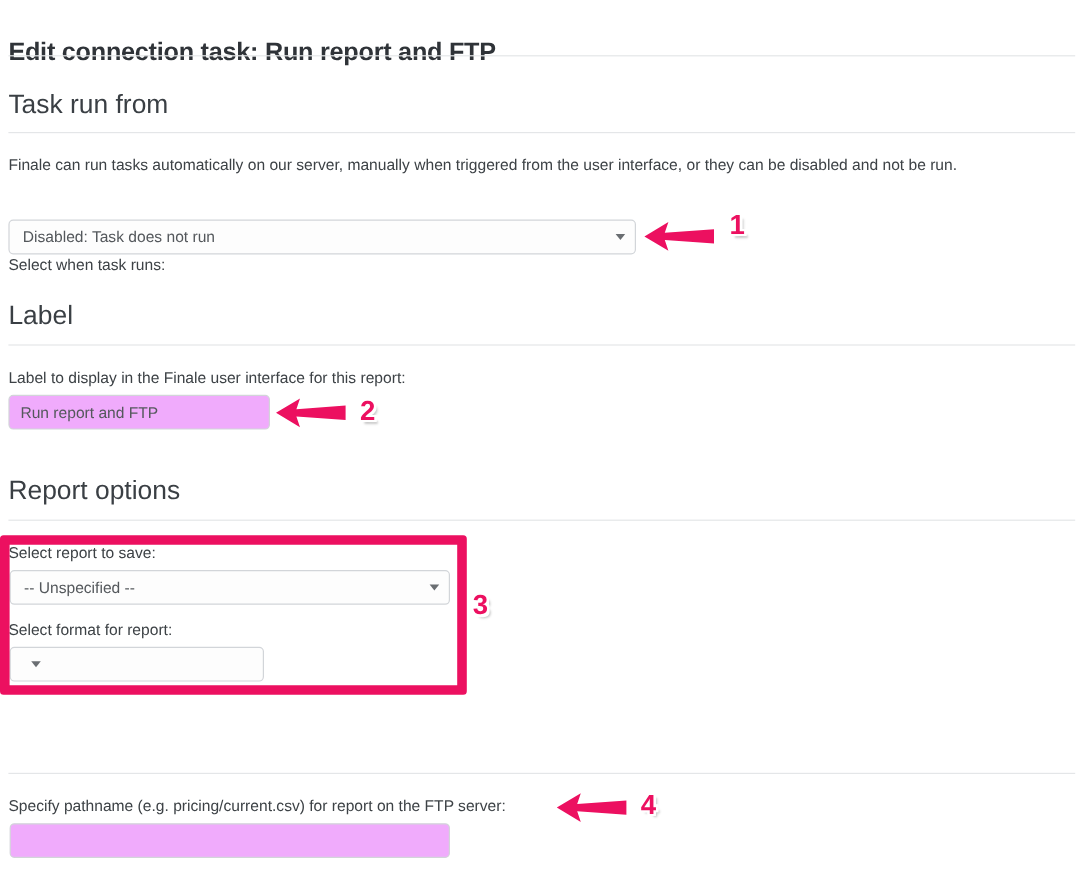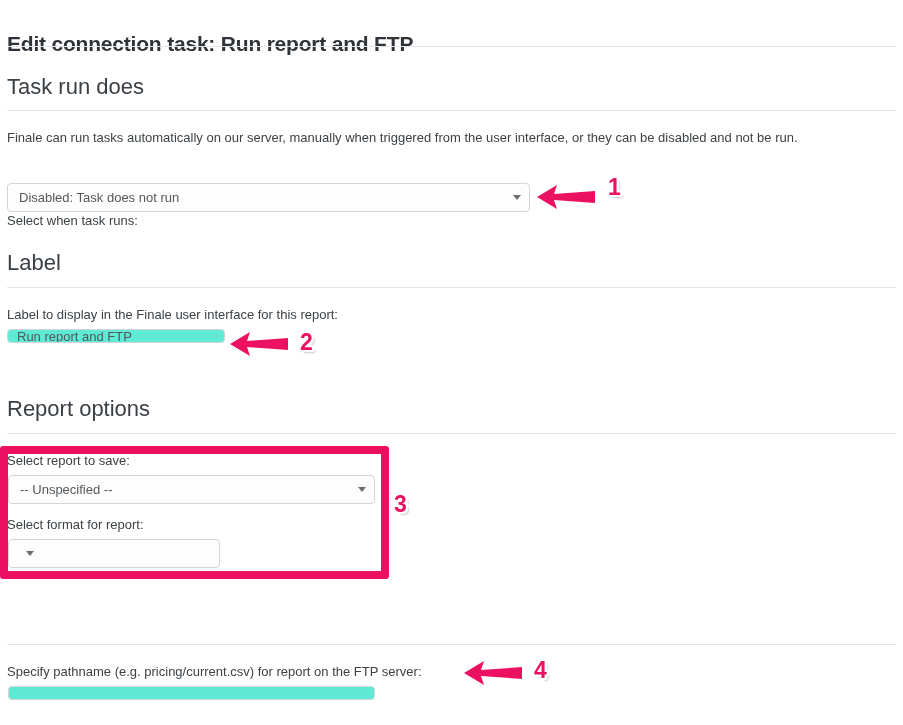--- a/index.html
+++ b/index.html
@@ -97,24 +97,24 @@
     height: 0;
     border-left: 4px solid transparent;
     border-right: 4px solid transparent;
     border-top: 5px solid #6a6e72;
     margin-left: 6px;
   }
 
   .text-input {
     position: absolute;
     box-sizing: border-box;
-    background: #5eead4;
+    background: #f0abfc;
     border: 1px solid #d2d5d9;
     border-radius: 4px;
-    height: 14px;
+    height: 29px;
     display: flex;
     align-items: center;
     padding: 0 9px;
     font-size: 13px;
     color: #54585c;
     white-space: nowrap;
     overflow: hidden;
   }
 
   
@@ -152,21 +152,21 @@
   }
 </style>
 </head>
 <body>
 
 <div class="page">
 
   <div class="page-title">Edit connection task: Run report and FTP</div>
   <div class="rule" style="top:46px;"></div>
 
-  <div class="section-heading" style="top:74px;">Task run does</div>
+  <div class="section-heading" style="top:74px;">Task run from</div>
   <div class="rule" style="top:110px;"></div>
 
   <div class="body-text" style="top:130px;">Finale can run tasks automatically on our server, manually when triggered from the user interface, or they can be disabled and not be run.</div>
 
   <div class="field-label" style="top:168px;margin-top:45px;">Select when task runs:</div>
 
   <div class="select-box" style="left:7px; top:183px; width:523px;">
     <span class="sel-value">Disabled: Task does not run</span>
     <span class="caret"></span>
   </div>

